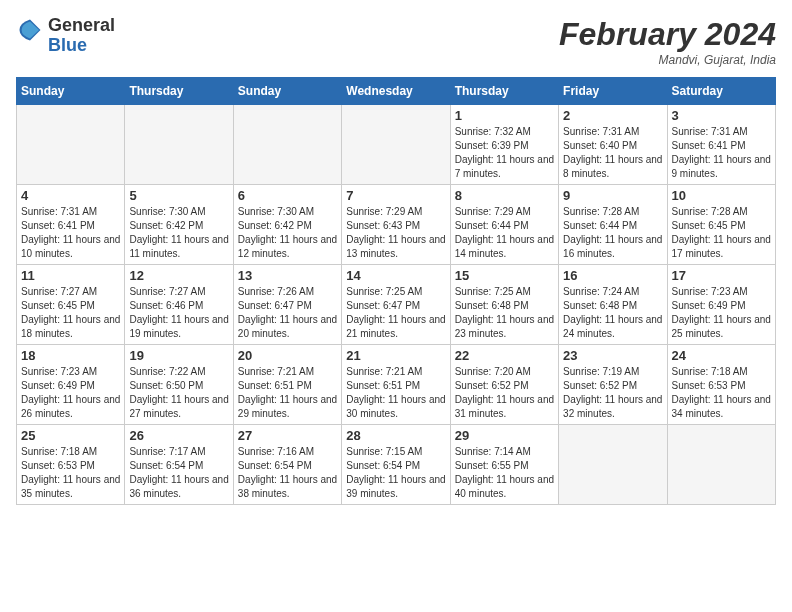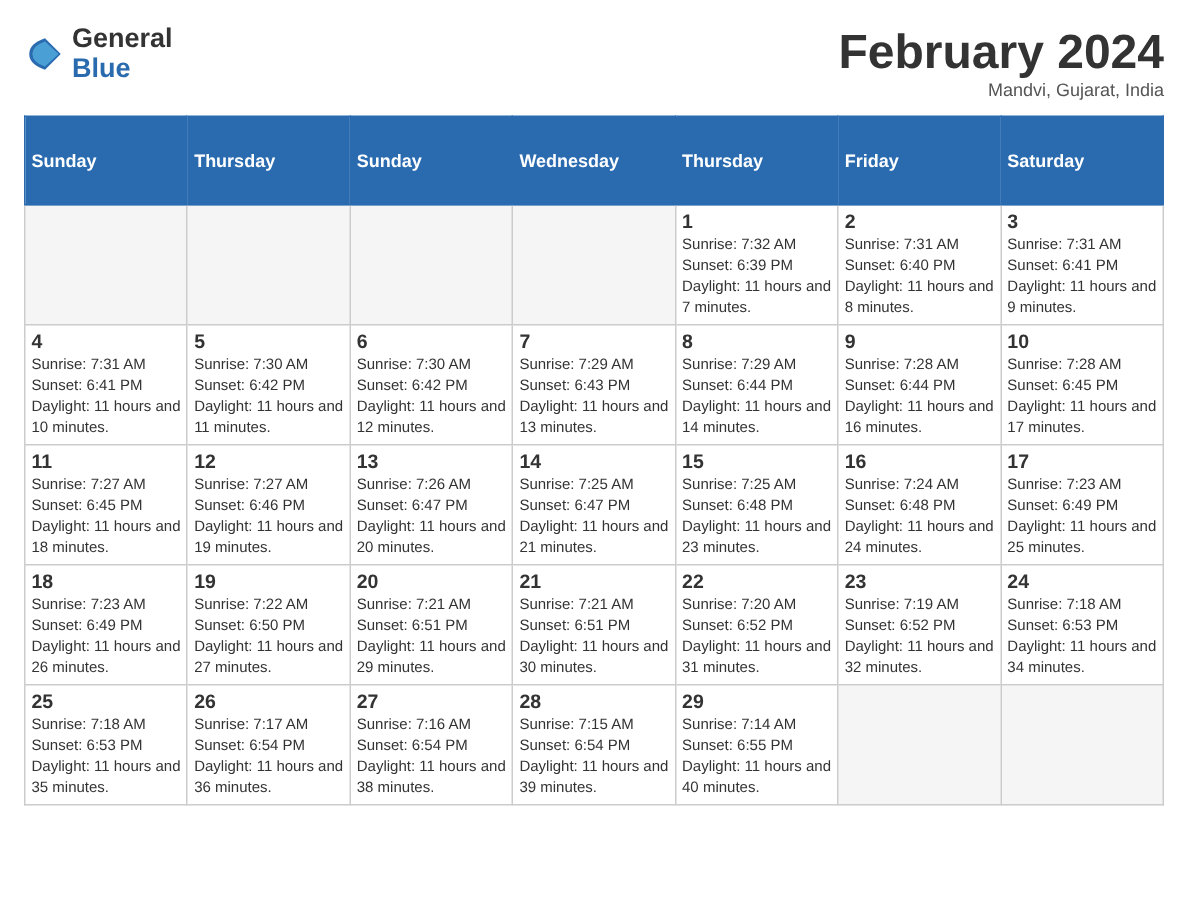--- a/index.html
+++ b/index.html
@@ -11,54 +11,55 @@
       padding: 16px;
     }
     .header {
       display: flex;
       justify-content: space-between;
       align-items: flex-start;
       margin-bottom: 10px;
     }
     .logo {
       display: flex;
-      align-items: center;
+      align-items: flex-start;
       gap: 4px;
     }
     .logo-text {
       font-size: 18px;
       font-weight: bold;
       color: #333;
       line-height: 1.1;
     }
     .logo-icon {
       width: 28px;
       height: 28px;
     }
     .title-block {
       text-align: right;
+      font-style: italic;
     }
     .month-title {
       font-size: 32px;
       font-weight: bold;
       color: #333;
     }
     .location {
       font-size: 12px;
       color: #555;
     }
     .calendar {
       width: 100%;
       border-collapse: collapse;
       font-size: 11px;
     }
     .calendar th {
       background: #2a6bb0;
       color: #fff;
-      padding: 22px 4px;
+      padding: 6px 4px;
       text-align: left;
       font-size: 12px;
       border: 1px solid #2a6bb0;
     }
     .calendar td {
       border: 1px solid #ccc;
       vertical-align: top;
       padding: 3px 4px;
       width: 108px;
       min-height: 80px;

